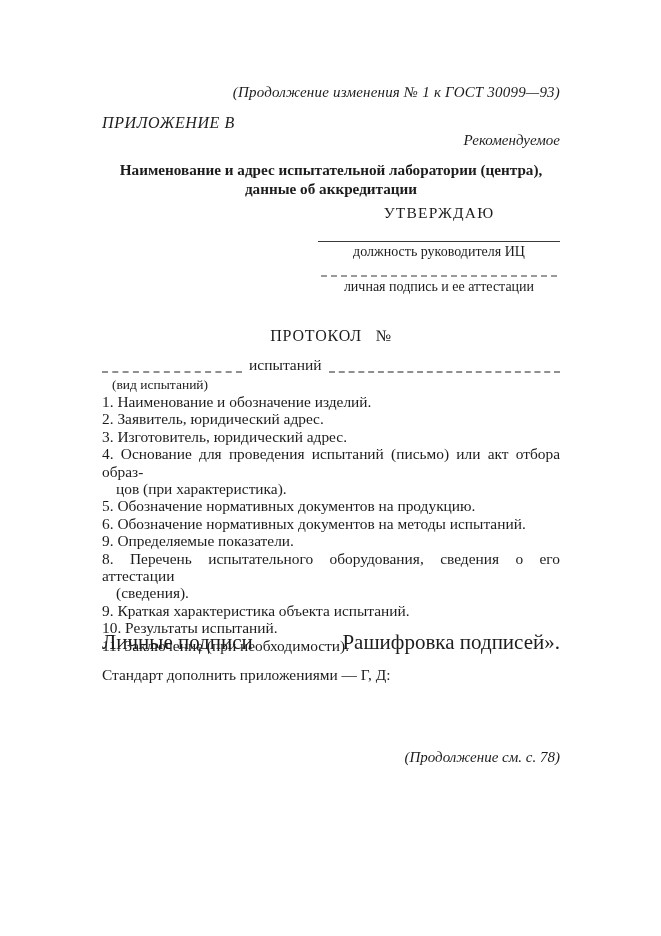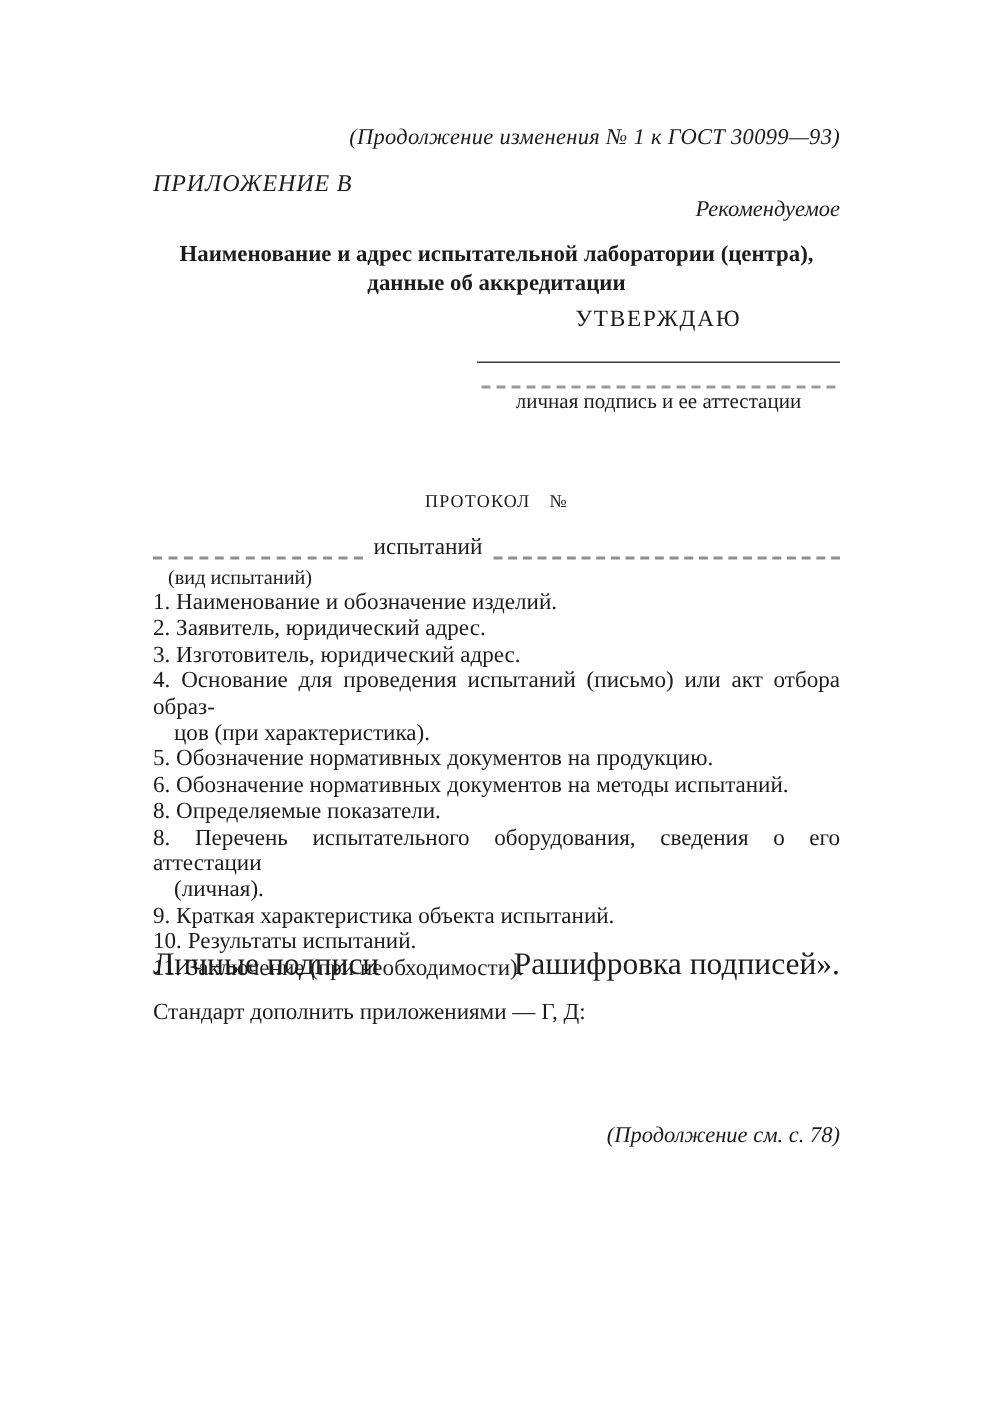--- a/index.html
+++ b/index.html
@@ -69,21 +69,21 @@
     margin-left: 3px; margin-right: 3px;
   }
   .sign-caption {
     margin-top: 2px;
     font-size: 14px;
     line-height: 16px;
   }
   .protocol-title {
     left: 102px; top: 327px; width: 458px;
     text-align: center;
-    font-size: 12px;
+    font-size: 16px;
     letter-spacing: 0.8px;
     word-spacing: 9px;
   }
   .tests-row {
     left: 102px; top: 357px; width: 458px;
     display: flex;
     align-items: flex-end;
     height: 16px;
     font-size: 15.5px;
   }
@@ -141,20 +141,21 @@
   <div class="abs appendix-kind italic">Рекомендуемое</div>
 
   <div class="abs doc-title bold">
     <div>Наименование и адрес испытательной лаборатории (центра),</div>
     <div>данные об аккредитации</div>
   </div>
 
   <div class="abs approve-block">
     <div class="approve-word">УТВЕРЖДАЮ</div>
     <div class="sign-line-solid"></div>
+    <div class="sign-caption">должность руководителя ИЦ</div>
     <div class="sign-line-dashed"></div>
     <div class="sign-caption">личная подпись и ее аттестации</div>
   </div>
 
   <div class="abs protocol-title">ПРОТОКОЛ №</div>
 
   <div class="abs tests-row">
     <span class="dash-seg left"></span>
     <span class="tests-word">испытаний</span>
     <span class="dash-seg right"></span>
@@ -163,23 +164,23 @@
   <div class="abs tests-caption">(вид испытаний)</div>
 
   <div class="abs list">
     <div class="row">1. Наименование и обозначение изделий.</div>
     <div class="row">2. Заявитель, юридический адрес.</div>
     <div class="row">3. Изготовитель, юридический адрес.</div>
     <div class="row jl">4. Основание для проведения испытаний (письмо) или акт отбора образ-</div>
     <div class="row cont">цов (при характеристика).</div>
     <div class="row">5. Обозначение нормативных документов на продукцию.</div>
     <div class="row">6. Обозначение нормативных документов на методы испытаний.</div>
-    <div class="row">8. Определяемые показатели.</div>
+    <div class="row">9. Определяемые показатели.</div>
     <div class="row jl">8. Перечень испытательного оборудования, сведения о его аттестации</div>
-    <div class="row cont">(личная).</div>
+    <div class="row cont">(сведения).</div>
     <div class="row">9. Краткая характеристика объекта испытаний.</div>
     <div class="row">10. Результаты испытаний.</div>
     <div class="row">11. Заключение (при необходимости).</div>
   </div>
 
   <div class="abs sig-row">
     <span>Личные подписи</span>
     <span>Рашифровка подписей».</span>
   </div>
 

